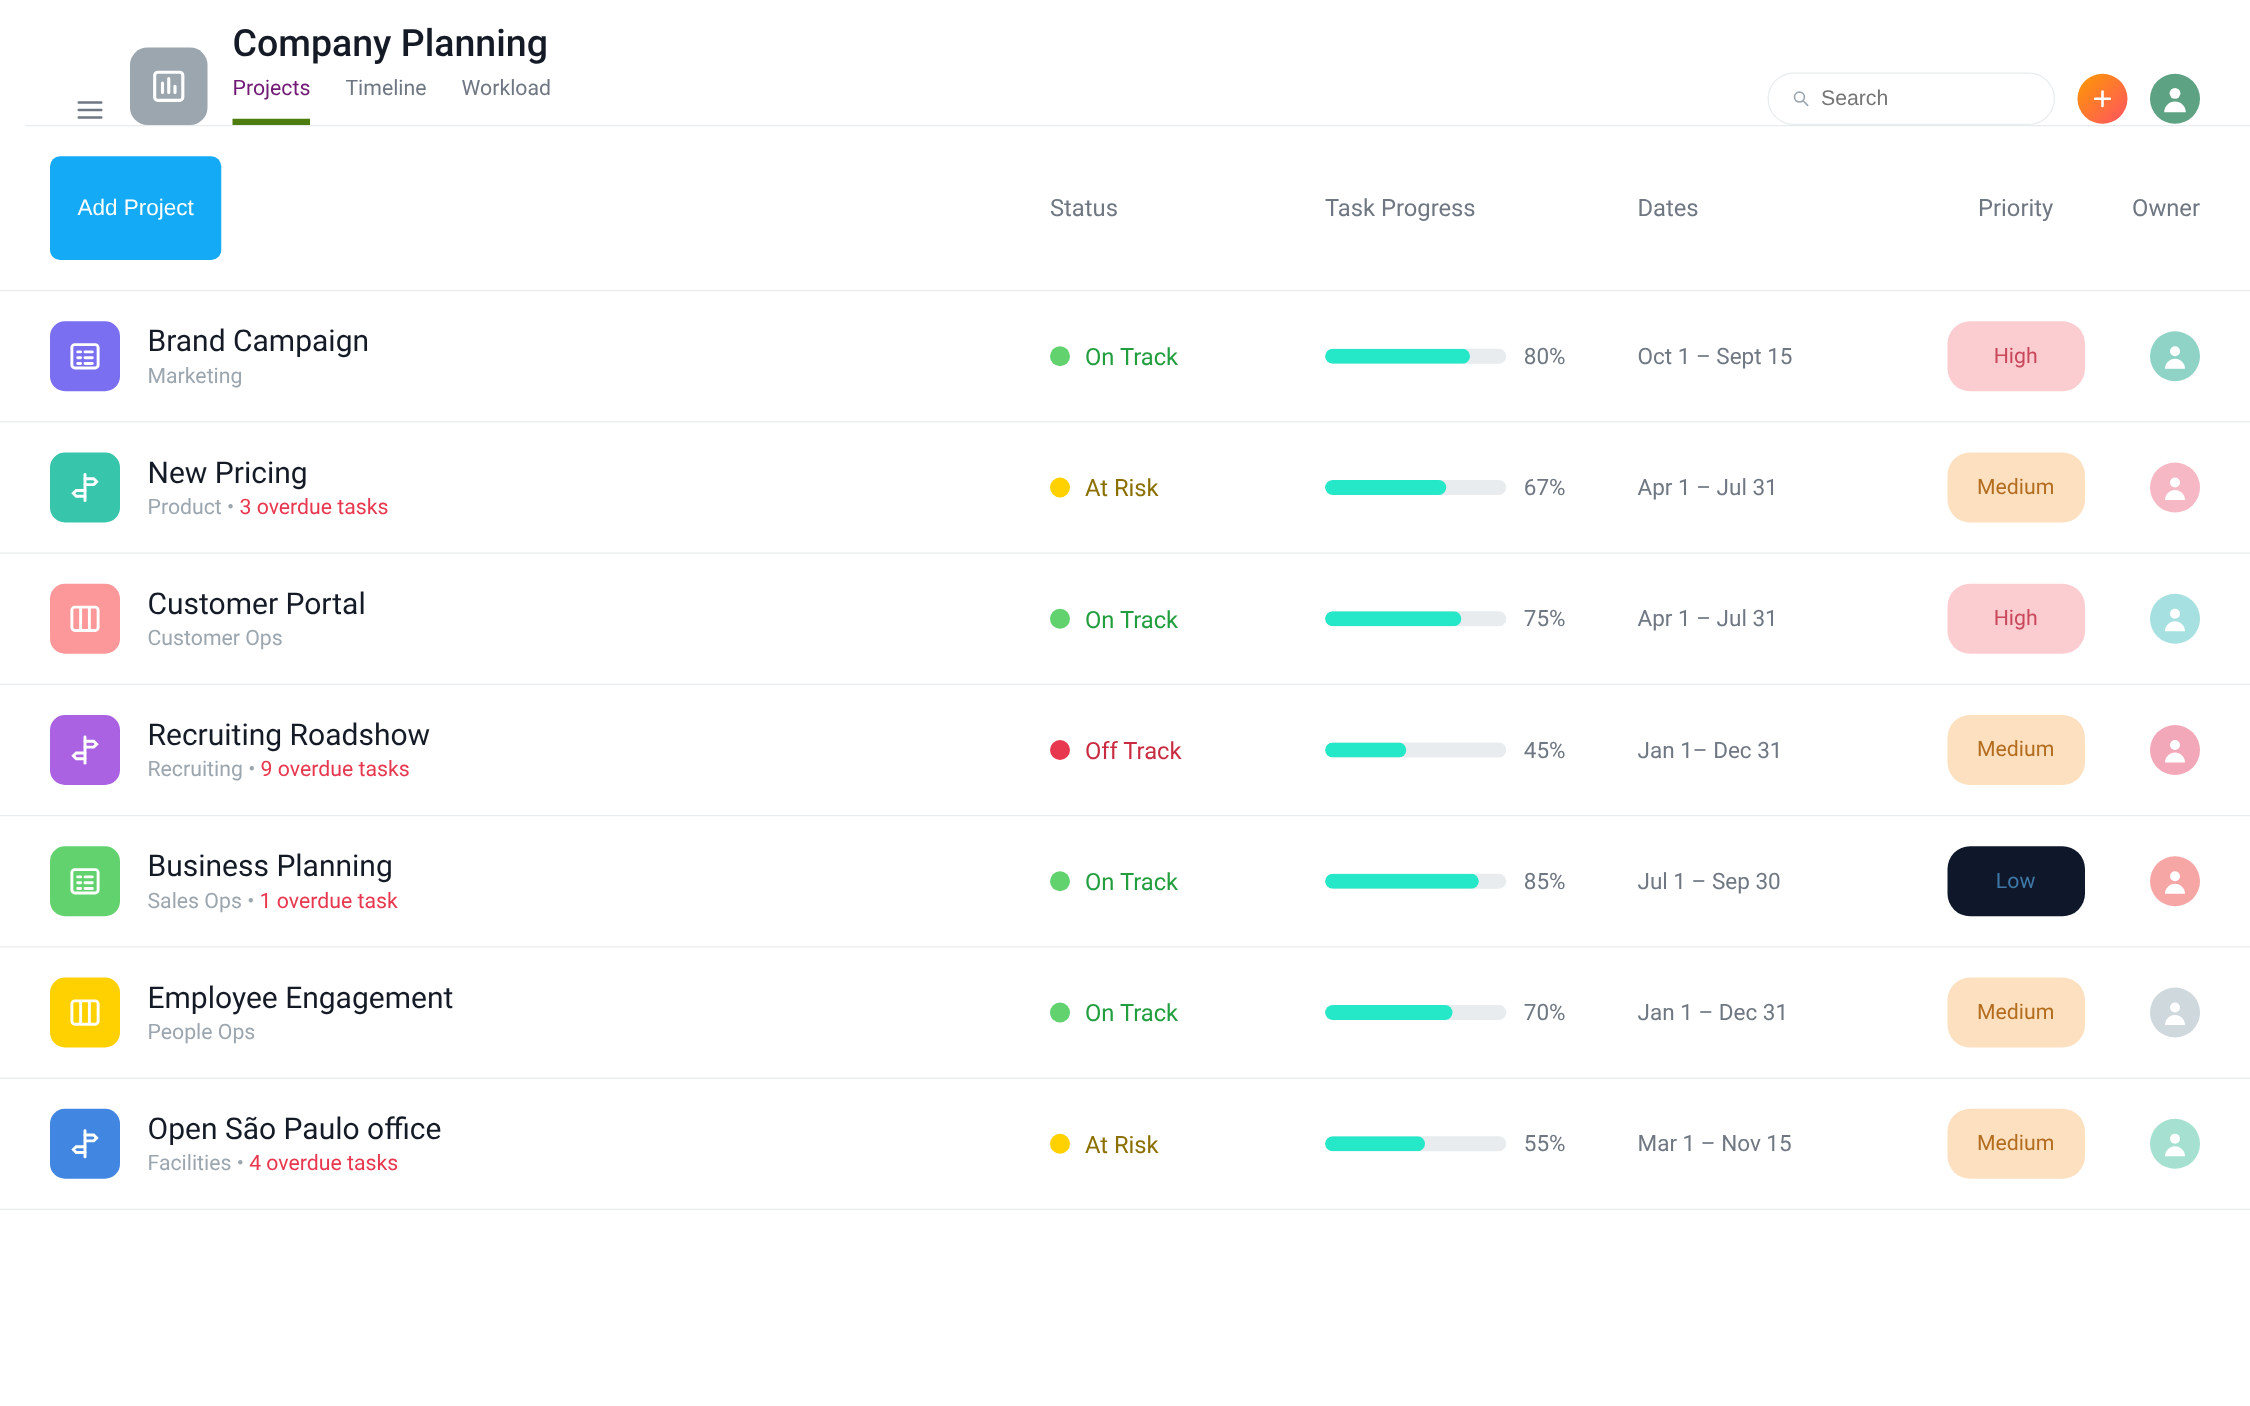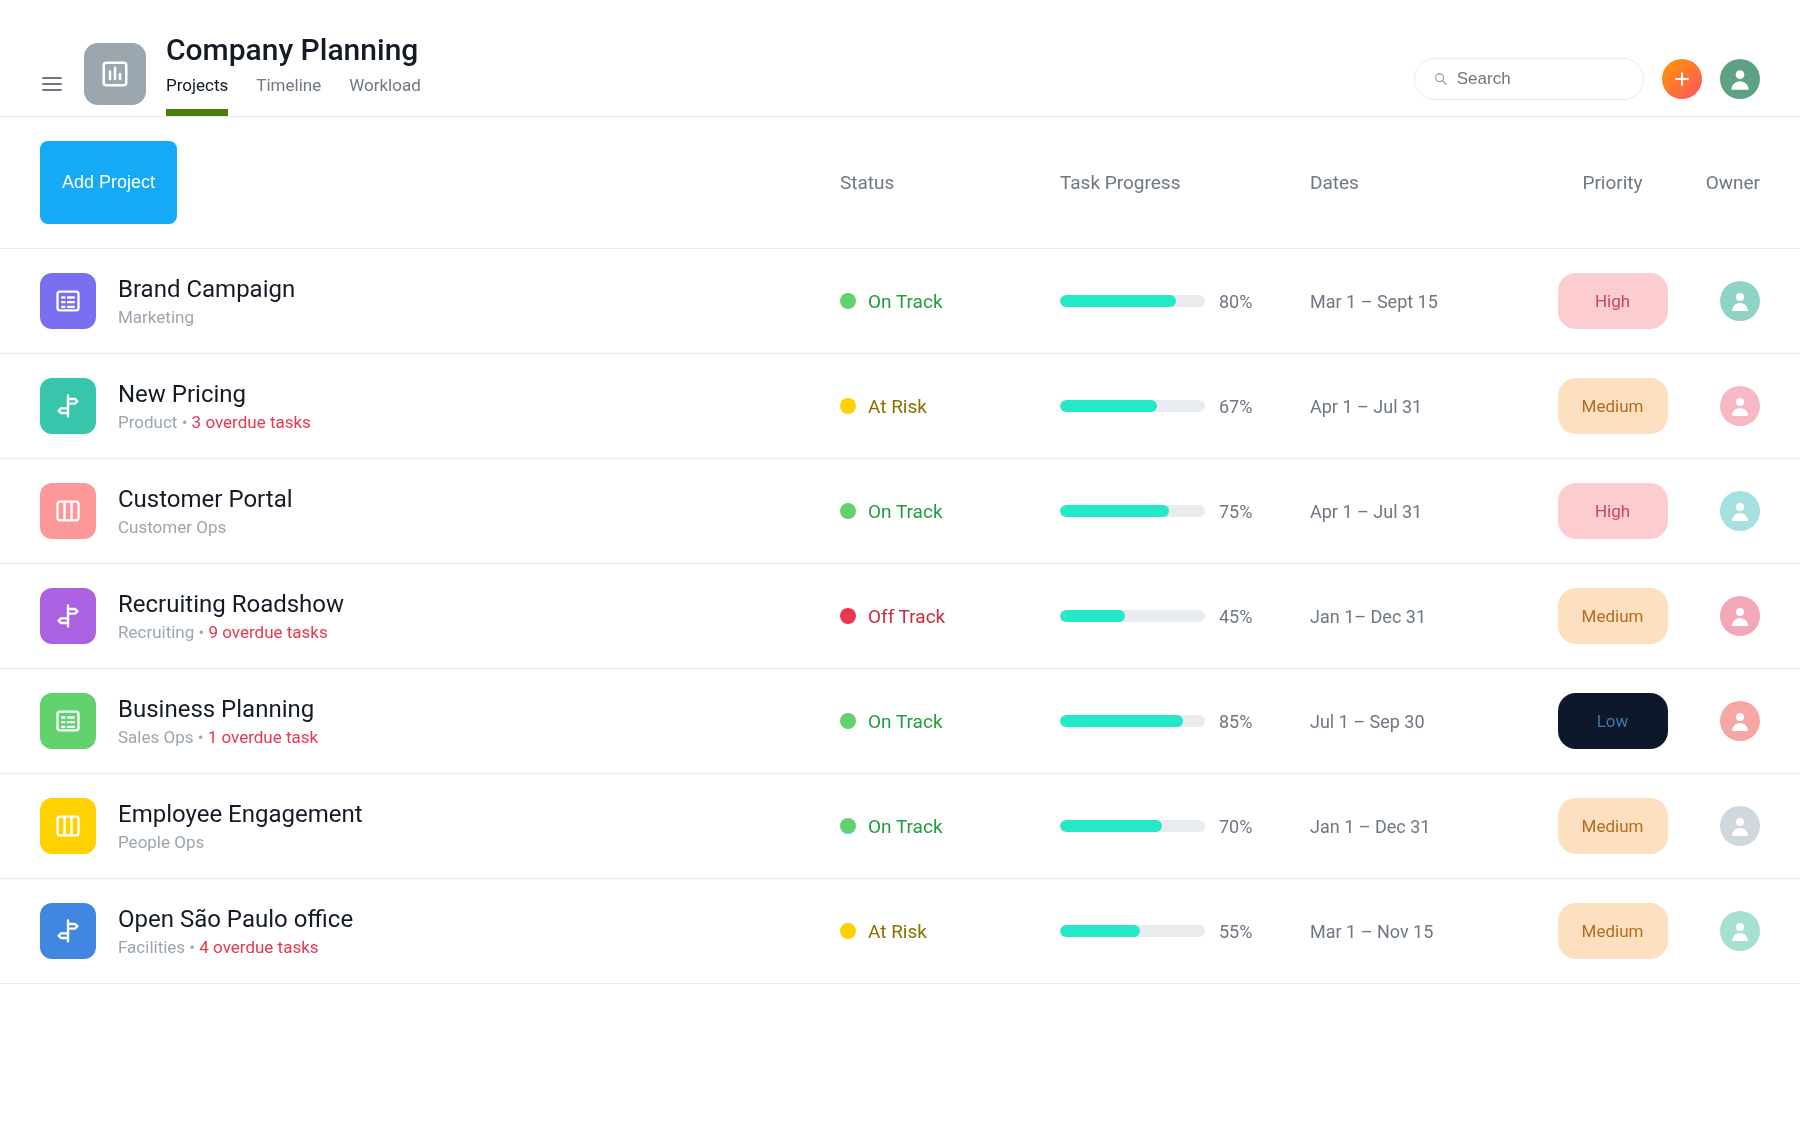--- a/index.html
+++ b/index.html
@@ -1,24 +1,24 @@
 <!DOCTYPE html>
 <html><head>
 <meta charset="utf-8">
 <style>
 * { box-sizing: border-box; margin: 0; padding: 0; }
 body { font-family: -apple-system, BlinkMacSystemFont, "Segoe UI", Roboto, sans-serif; background: #fff; color: #151b26; width: 1800px; }
-.header { display: flex; align-items: center; padding: 32px 40px 0 40px; border-bottom: 1px solid #e8ecee; gap: 20px; }
+.header { display: flex; align-items: flex-end; padding: 18px 40px 0 40px; border-bottom: 1px solid #e8ecee; gap: 20px; margin-left: 20px; }
 .menu-icon { width: 24px; height: 24px; margin-top: 20px; cursor: pointer; }
 .portfolio-icon { width: 62px; height: 62px; border-radius: 14px; background: #9ca6af; display: flex; align-items: center; justify-content: center; }
 .title-block { flex: 1; }
 .title { font-size: 30px; font-weight: 500; color: #151b26; margin-bottom: 8px; }
 .tabs { display: flex; gap: 28px; }
 .tab { font-size: 17px; color: #6f7782; padding-bottom: 14px; cursor: pointer; }
-.tab.active { color: #0f172a; border-bottom: 7px solid #4d7c0f; }
+.tab.active { color: #701a75; border-bottom: 5px solid #4d7c0f; }
 .right-controls { display: flex; align-items: center; gap: 18px; margin-top: 10px; }
 .search-box { display: flex; align-items: center; border: 1px solid #e8ecee; border-radius: 24px; padding: 10px 18px; width: 230px; }
 .search-box input { border: none; outline: none; font-size: 17px; color: #6f7782; width: 100%; background: transparent; }
 .add-btn { width: 40px; height: 40px; border-radius: 50%; background: linear-gradient(135deg, #fd9a00, #ff5263); display: flex; align-items: center; justify-content: center; cursor: pointer; }
 .avatar { width: 40px; height: 40px; border-radius: 50%; display: flex; align-items: center; justify-content: center; font-size: 15px; font-weight: 600; color: #fff; }
 .columns-row { display: flex; align-items: center; padding: 24px 40px; border-bottom: 1px solid #e8ecee; }
 .add-project-btn { background: #14aaf5; color: #fff; border: none; border-radius: 8px; padding: 31px 22px; font-size: 18px; font-weight: 500; cursor: pointer; }
 .col-header { font-size: 19px; color: #6f7782; }
 .row { display: flex; align-items: center; padding: 24px 40px; border-bottom: 1px solid #e8ecee; }
 .proj-icon { width: 56px; height: 56px; border-radius: 12px; display: flex; align-items: center; justify-content: center; margin-right: 22px; flex-shrink: 0; }
@@ -117,21 +117,21 @@
     <div class="c-status status-cell">
       <div class="status-dot" style="background:#62d26f"></div>
       <div class="status-text" style="color:#229e3e">On Track</div>
     </div>
     <div class="c-prog progress-cell">
       <div class="progress-track">
           <div class="progress-fill" style="width:80%"></div>
         </div>
       <div class="progress-pct">80%</div>
     </div>
-    <div class="c-dates dates-cell">Mar 1 – Sept 15</div>
+    <div class="c-dates dates-cell">Oct 1 – Sept 15</div>
     <div class="c-prio">
       <span class="priority-chip" style="background:#fccdd0;color:#c8475a">High</span>
     </div>
     <div class="c-owner owner-cell">
       <div class="avatar" style="background:#8fd3c7">
         <svg viewBox="0 0 24 24" width="24" height="24" fill="#fff">
             <circle cx="12" cy="8" r="4"></circle>
             <path d="M4 22c0-4.4 3.6-8 8-8s8 3.6 8 8"></path>
           </svg>
       </div>

